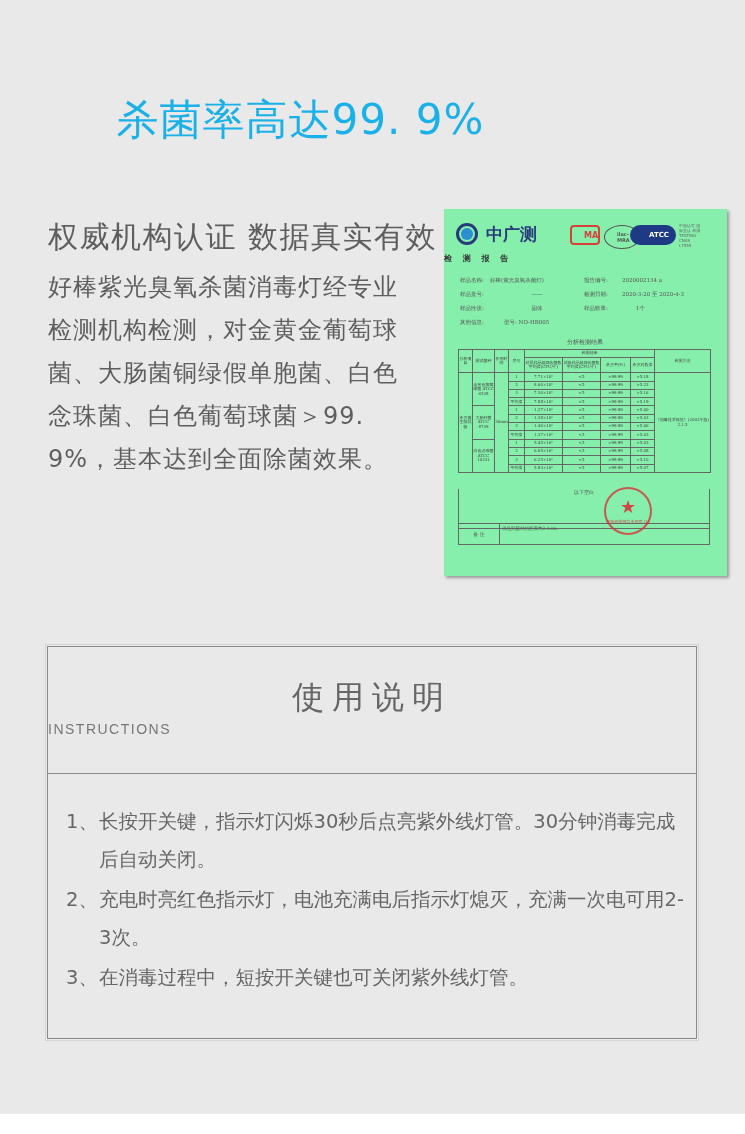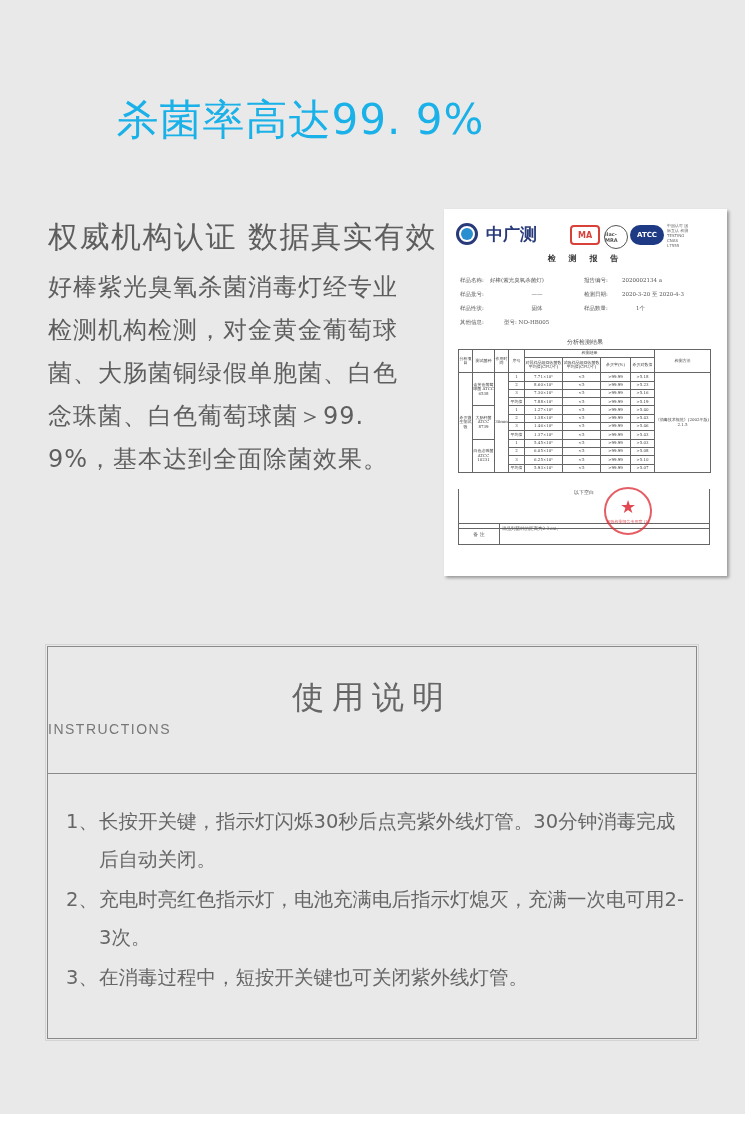--- a/index.html
+++ b/index.html
@@ -23,37 +23,37 @@
   }
   .intro .sub {
     font-size: 30px; line-height: 38px; letter-spacing: 1.5px; margin-bottom: 10px;
     white-space: nowrap;
   }
   .intro .para {
     font-size: 24px; line-height: 43px; letter-spacing: 1px;
   }
   .report {
     position: absolute; left: 444px; top: 209px; width: 283px; height: 367px;
-    background: #ffffff;
+    background: #86efac;
     box-shadow: 2px 2px 3px rgba(0,0,0,0.35);
     font-family: "DejaVu Serif", serif; color: #444;
   }
   .rep-head { position: absolute; left: 10px; top: 10px; width: 262px; height: 36px; }
   .rep-logo-ring {
     position: absolute; left: 2px; top: 4px; width: 22px; height: 22px; border-radius: 50%;
     border: 3px solid #283a7a; box-sizing: border-box;
   }
   .rep-logo-dot { position: absolute; left: 7px; top: 9px; width: 12px; height: 12px; border-radius: 50%; background: #2a8fd0; }
   .rep-logo-text { position: absolute; left: 32px; top: 4px; font-size: 17px; font-weight: bold; color: #283a7a; font-family: "DejaVu Sans", sans-serif; }
-  .rep-cert { position: absolute; top: 6px; height: 20px; font-size: 8px; font-weight: bold; display:flex; align-items:center; justify-content:center; font-family: "DejaVu Sans", sans-serif; }
+  .rep-cert { position: absolute; top: 6px; height: 20px; font-size: 8px; font-weight: bold; display:flex; align-items:center; justify-content:center; font-family: "DejaVu Sans", sans-serif; padding-left: 12px; }
   .cert-ma { left: 116px; width: 30px; border: 2px solid #d8413a; color: #d8413a; border-radius: 4px; box-sizing: border-box; }
   .cert-ilac { left: 150px; width: 22px; height: 22px; border-radius: 50%; border: 1px solid #555; color:#555; font-size: 5px; }
   .cert-cnas { left: 176px; width: 34px; border-radius: 12px; background: #1e3a84; color: #fff; font-size: 7px; }
   .cert-small { left: 213px; width: 22px; font-size: 4px; color:#666; font-weight: normal; line-height: 5px; }
-  .rep-title { position: absolute; left: 0; top: 44px; width: 282px; text-align: center; font-size: 8px; letter-spacing: 4px; font-weight: bold; color:#333;font-family:Liberation Mono, monospace; }
+  .rep-title { position: absolute; left: 0; top: 44px; width: 282px; font-size: 8px; letter-spacing: 4px; font-weight: bold; color:#333; }
   .rep-info { position: absolute; left: 16px; top: 64px; width: 256px; font-size: 5.5px; color: #555; }
   .rep-info .row { display: flex; height: 14px; align-items: center; }
   .rep-info .k { width: 30px; }
   .rep-info .v { width: 94px; }
   .rep-info .k2 { width: 38px; }
   .rep-sub { position: absolute; left: 0; top: 129px; width: 282px; text-align: center; font-size: 6px; color:#555; }
   .rep-table-wrap { position: absolute; left: 14px; top: 140px; width: 252px; }
   table.rt { border-collapse: collapse; width: 252px; font-size: 4px; color: #444; table-layout: fixed; }
   table.rt td { border: 0.6px solid #666; text-align: center; padding: 0; height: 7.3px; line-height: 4.5px; overflow: hidden; }
   .rep-blank { position: absolute; left: 14px; top: 280px; width: 252px; height: 40px; border: 0.6px solid #666; border-top: none; box-sizing: border-box; font-size: 5px; text-align:center; color:#555; }

